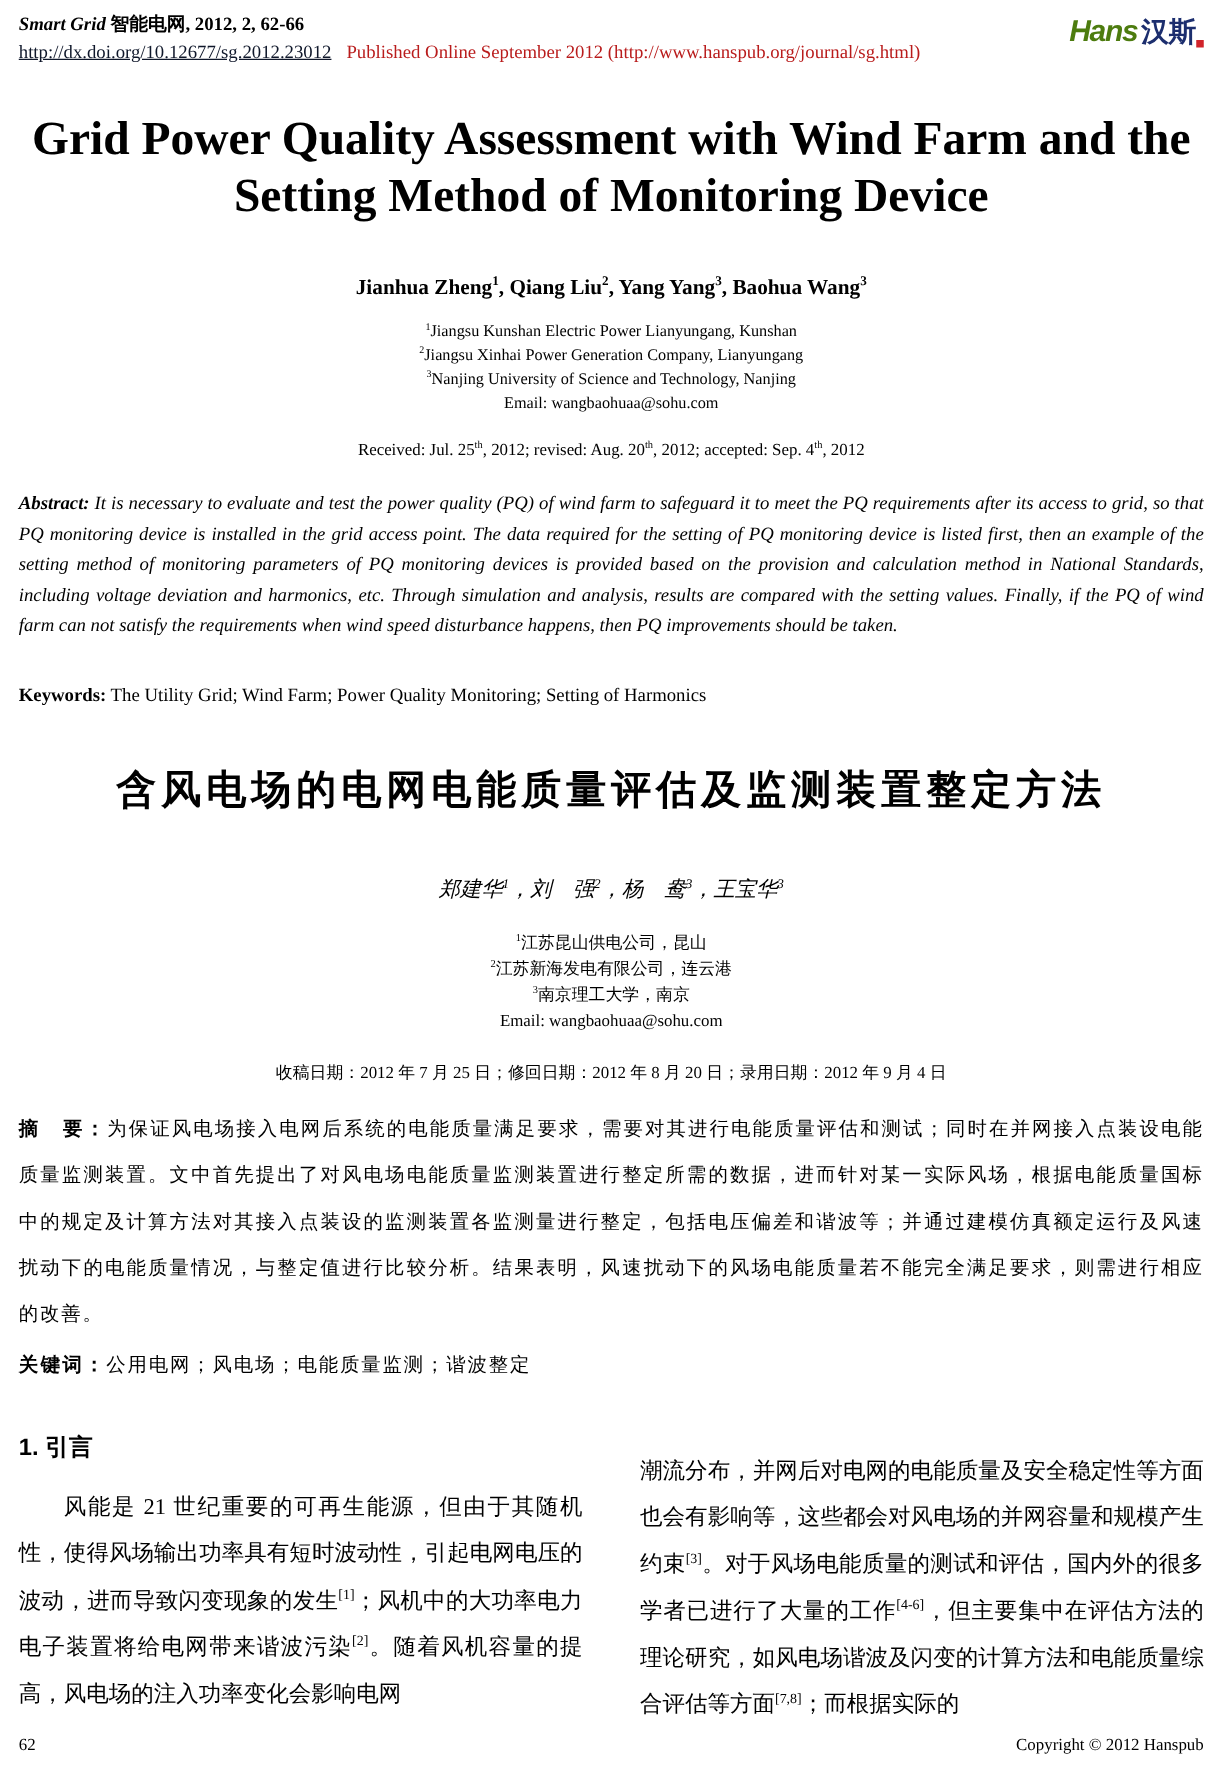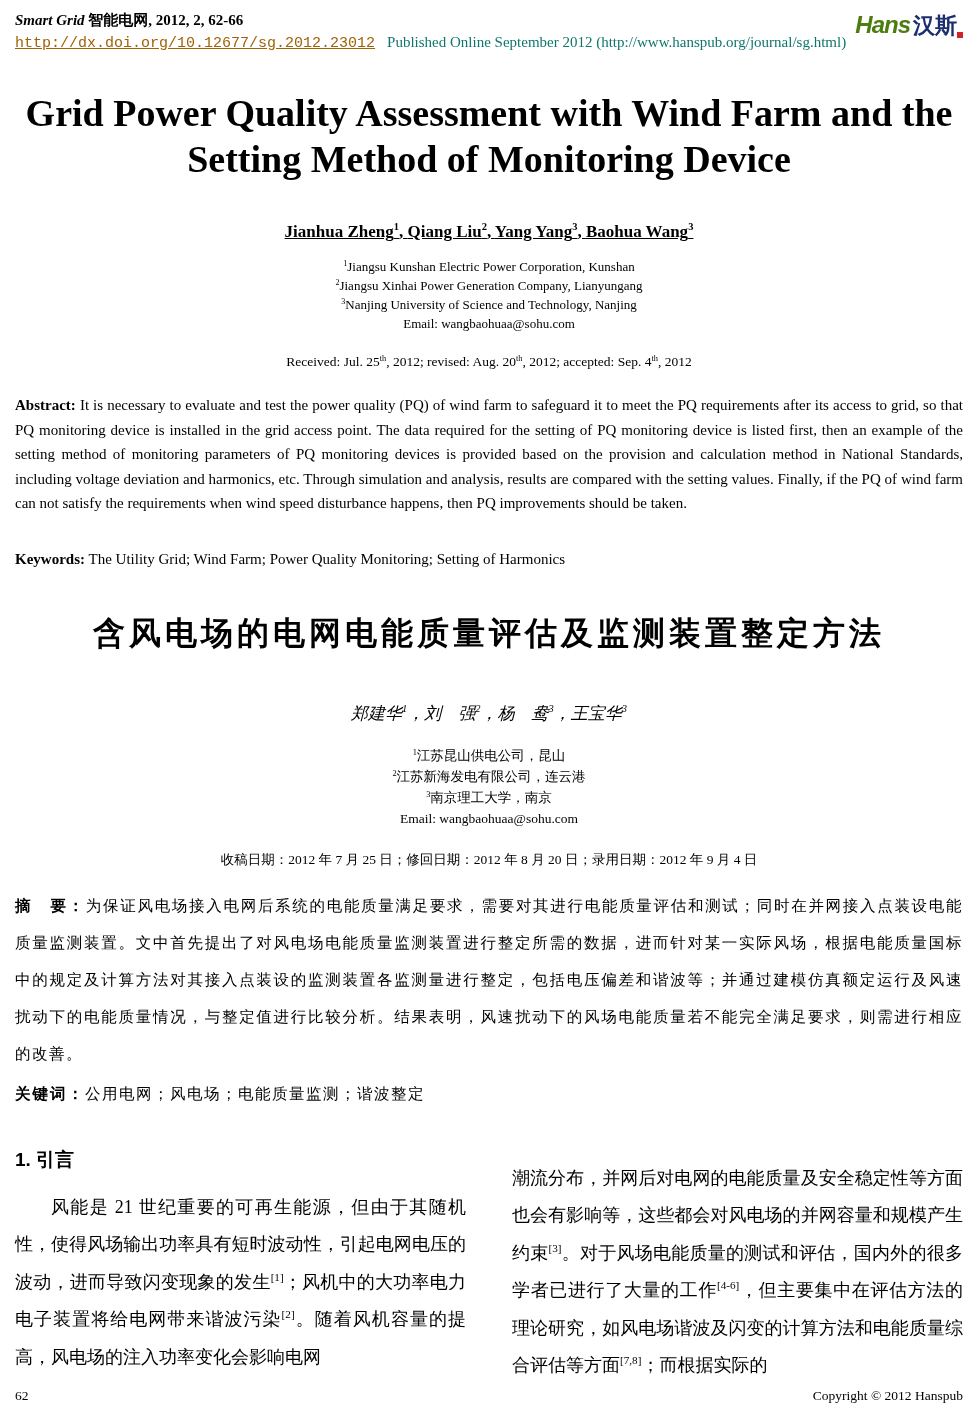--- a/index.html
+++ b/index.html
@@ -14,33 +14,33 @@
     color: #000000;
     overflow: hidden;
     padding: 6px 5px 0 15px;
   }
   
   .header { display: flex; justify-content: space-between; align-items: flex-start; }
   .header-left { font-size: 15px; line-height: 20px; }
   .journal-line { font-weight: bold; }
   .journal-name { font-style: italic; }
   .doi-line { margin-top: 2px; }
-  .doi-link { color: #a16207; text-decoration: underline; font-family: Liberation Mono, monospace; }
-  .published { color: #0f766e; margin-left: 12px; }
+  .doi-link { color: #0f172a; text-decoration: underline; }
+  .published { color: #b91c1c; margin-left: 12px; }
   .logo { position: relative; display: flex; align-items: baseline; padding-right: 6px; margin-top: 1px; }
   .logo-hans { font-family: "Liberation Sans", sans-serif; font-weight: bold; font-style: italic; font-size: 24px; letter-spacing: -1px; }
   .logo-hanzi { font-family: "Liberation Sans", sans-serif; font-weight: bold; font-size: 22px; margin-left: 3px; }
   .logo-accent { position: absolute; right: 0; bottom: 3px; width: 6px; height: 6px; }
   
   .title-en { margin-top: 36px; text-align: center; font-weight: bold; font-size: 38px; line-height: 46px; }
-  .authors-en { margin-top: 40px; text-align: center; font-weight: bold; font-size: 17px; text-decoration: underline; }
+  .authors-en { margin-top: 40px; text-align: center; font-weight: bold; font-size: 17px; }
   sup { font-size: 62%; vertical-align: super; line-height: 0; }
   .affil-en { margin-top: 15px; text-align: center; font-size: 13px; line-height: 19px; }
   .received-en { margin-top: 21px; text-align: center; font-size: 13.5px; }
-  .abstract-en { margin-top: 23px; font-size: 15px; line-height: 24.5px; text-align: justify; }
+  .abstract-en { margin-top: 23px; font-size: 15px; line-height: 24.5px; text-align: justify; font-style: italic; }
   .abstract-en b, .keywords-en b { font-weight: bold; }
   .keywords-en { margin-top: 35px; font-size: 15px; }
   
   .title-zh { margin-top: 44px; text-align: center; font-weight: bold; font-size: 32px; letter-spacing: 4px; font-family: "Liberation Sans", sans-serif; }
   .authors-zh { margin-top: 46px; text-align: center; font-size: 17px; font-style: italic; }
   .affil-zh { margin-top: 20px; text-align: center; font-size: 13.5px; line-height: 21px; }
   .dates-zh { margin-top: 22px; text-align: center; font-size: 13.5px; }
   .abstract-zh { margin-top: 18px; font-size: 15.5px; line-height: 37px; text-align: justify; letter-spacing: 1.5px; }
   .zh-label { font-weight: bold; font-family: "Liberation Sans", sans-serif; letter-spacing: 2px; }
   .keywords-zh { margin-top: 12px; font-size: 15.5px; letter-spacing: 1.5px; }
@@ -79,21 +79,21 @@
   <div class="title-en">
     <div>Grid Power Quality Assessment with Wind Farm and the</div>
     <div>Setting Method of Monitoring Device</div>
   </div>
 
   <div class="authors-en">
     <span>Jianhua Zheng</span><sup>1</sup><span>, </span><span>Qiang Liu</span><sup>2</sup><span>, </span><span>Yang Yang</span><sup>3</sup><span>, </span><span>Baohua Wang</span><sup>3</sup>
   </div>
 
   <div class="affil-en">
-    <div><sup>1</sup><span>Jiangsu Kunshan Electric Power Corporation, Kunshan</span></div>
+    <div><sup>1</sup><span>Jiangsu Kunshan Electric Power Lianyungang, Kunshan</span></div>
     <div><sup>2</sup><span>Jiangsu Xinhai Power Generation Company, Lianyungang</span></div>
     <div><sup>3</sup><span>Nanjing University of Science and Technology, Nanjing</span></div>
     <div>Email: wangbaohuaa@sohu.com</div>
   </div>
 
   <div class="received-en">
     <span>Received: Jul. 25</span><sup>th</sup><span>, 2012; revised: Aug. 20</span><sup>th</sup><span>, 2012; accepted: Sep. 4</span><sup>th</sup><span>, 2012</span>
   </div>
 
   <div class="abstract-en">

